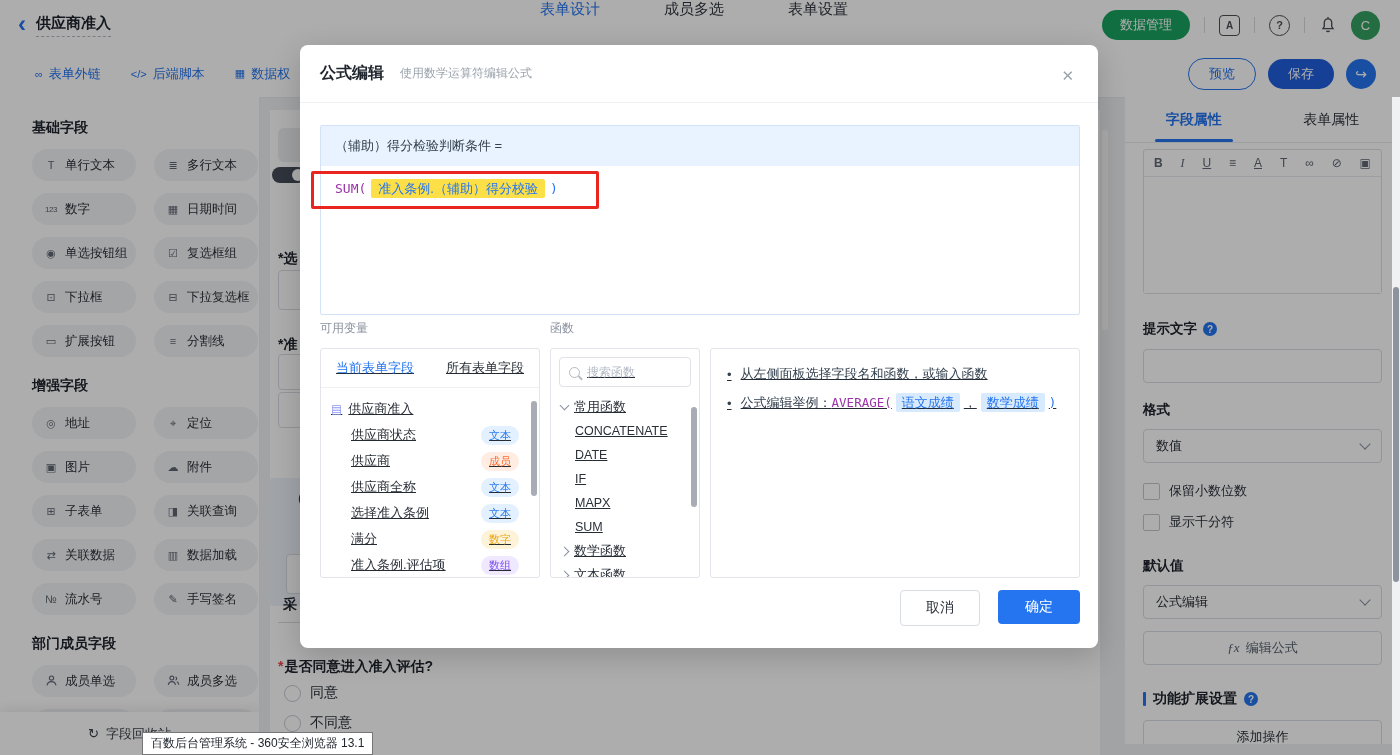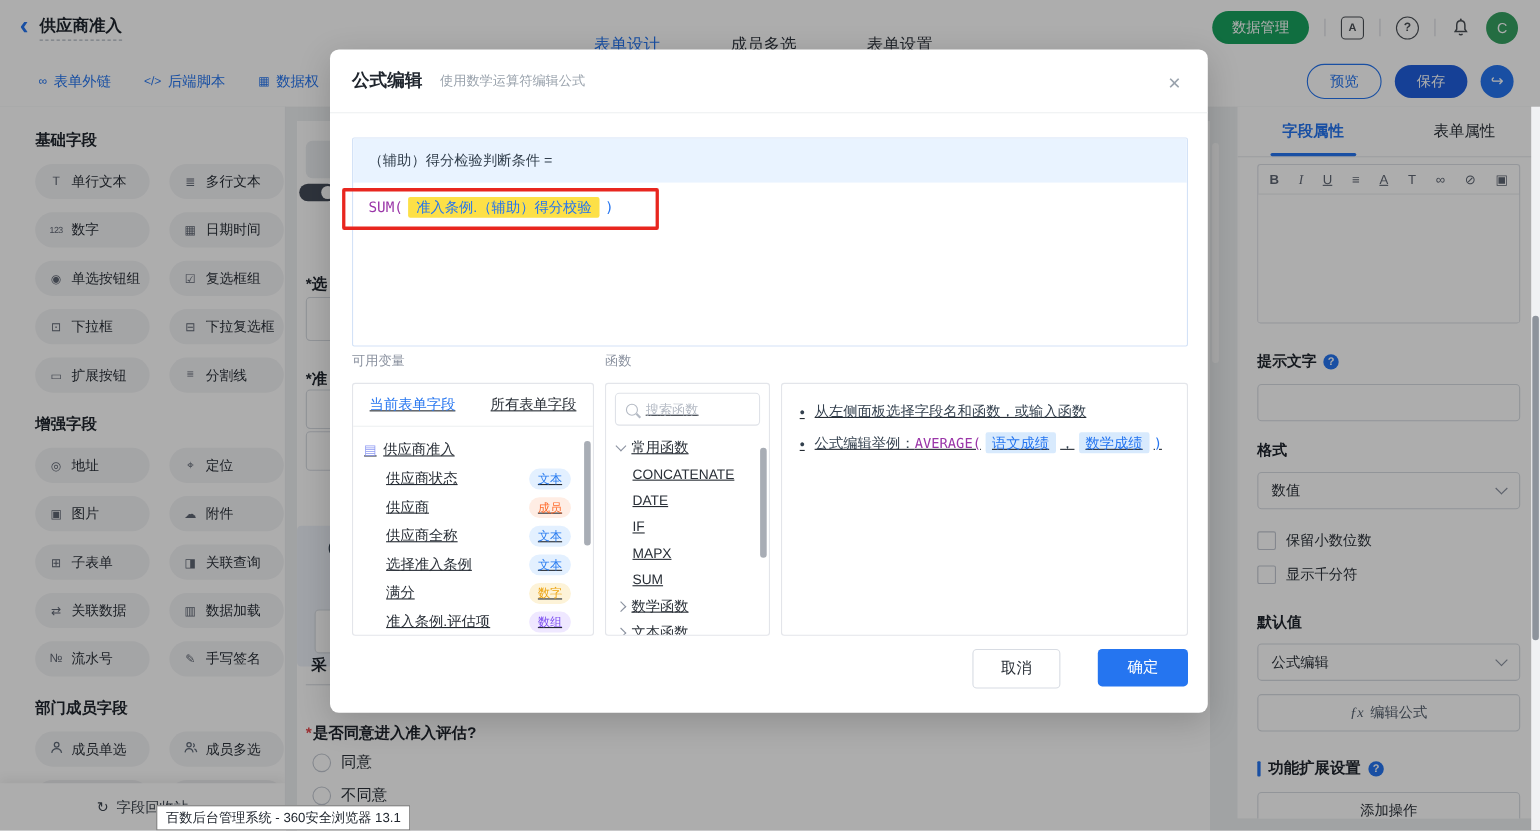--- a/index.html
+++ b/index.html
@@ -3,21 +3,21 @@
 <meta charset="utf-8">
 <style>
   html,body{margin:0;padding:0;}
   body{width:1400px;height:755px;position:relative;overflow:hidden;
        font-family:"Liberation Sans","DejaVu Sans",sans-serif;background:#eef0f2;color:#252b33;}
   
   .topbar{position:absolute;left:0;top:0;width:1400px;height:50px;background:#fff;
           border-bottom:1px solid #f0f1f3;display:flex;align-items:center;z-index:1;}
   .back{font-size:24px;font-weight:700;color:#2575f0;margin:0 10px 2px 18px;cursor:pointer;}
   .doc-title{font-size:15px;font-weight:700;color:#20262e;border-bottom:1px dashed #b3bac4;padding-bottom:3px;}
-  .nav-tabs{position:absolute;left:540px;top:0;height:50px;display:flex;align-items:flex-end;gap:64px;}
+  .nav-tabs{position:absolute;left:540px;top:0;height:50px;display:flex;align-items:flex-start;gap:64px;}
   .nav-tab{font-size:15px;color:#30363e;cursor:pointer;}
   .nav-tab.active{color:#2575f0;}
   .top-right{position:absolute;right:20px;top:0;height:50px;display:flex;align-items:center;gap:14px;}
   .pill-green{background:#18a35f;color:#fff;font-size:13px;border-radius:16px;height:30px;
               padding:0 18px;display:flex;align-items:center;cursor:pointer;}
   .vdiv{width:1px;height:16px;background:#d7dadf;}
   .book{width:19px;height:19px;border:1.5px solid #4a4f55;border-radius:4px;display:flex;
         align-items:center;justify-content:center;font-size:10px;font-weight:700;color:#4a4f55;cursor:pointer;}
   .help{width:19px;height:19px;border:1.5px solid #4a4f55;border-radius:50%;display:flex;
         align-items:center;justify-content:center;font-size:11px;font-weight:700;color:#4a4f55;cursor:pointer;}
@@ -144,21 +144,21 @@
           color:#2a3038;cursor:pointer;}
   .tchev{width:6px;height:6px;border-right:1.3px solid #8a919f;border-bottom:1.3px solid #8a919f;flex:none;}
   .tchev.open{transform:rotate(45deg);margin-top:-3px;}
   .tchev.closed{transform:rotate(-45deg);}
   .fitem{height:24px;display:flex;align-items:center;padding-left:24px;font-size:12.5px;color:#2a3038;cursor:pointer;}
   .hints{width:370px;padding:16px 16px 0 16px;}
   .hint-line{display:flex;gap:9px;font-size:13px;color:#33404e;margin-bottom:11px;align-items:center;}
   .hint-line .bt{color:#33404e;}
   .ex-fn{color:#9a35a8;font-family:"DejaVu Sans Mono",monospace;font-size:12.5px;}
   .ex-tok{background:#d8eafd;color:#2575f0;border-radius:2px;padding:2px 6px;margin:0 4px;}
-  .m-foot{position:absolute;right:18px;bottom:22px;display:flex;gap:34px;}
+  .m-foot{position:absolute;right:18px;bottom:22px;display:flex;gap:18px;}
   .btn-cancel{width:78px;height:34px;border:1px solid #d8dce3;border-radius:4px;background:#fff;
               font-size:14px;color:#2a3038;display:flex;align-items:center;justify-content:center;cursor:pointer;}
   .btn-ok{width:82px;height:34px;border-radius:4px;background:#2575f0;color:#fff;font-size:14px;
           display:flex;align-items:center;justify-content:center;cursor:pointer;}
   
   .tooltip{position:absolute;left:142px;top:732px;height:21px;background:#fff;border:1px solid #767676;
            display:flex;align-items:center;padding:0 8px;font-size:12px;color:#20262e;z-index:40;}
 </style>
 </head>
 <body>

